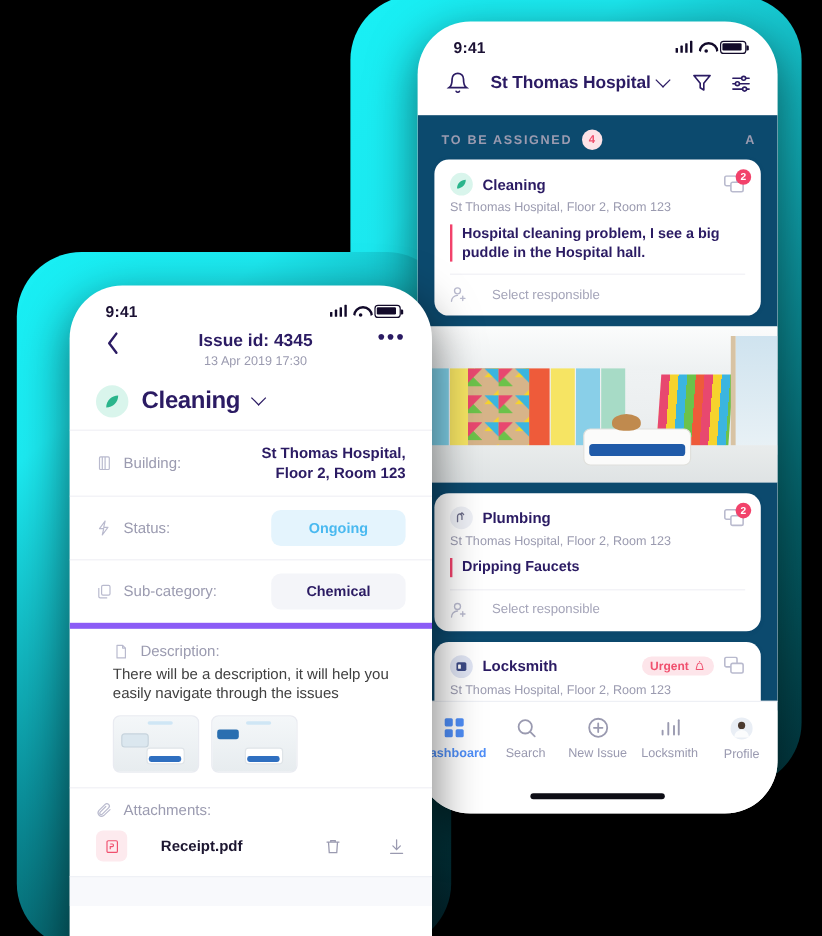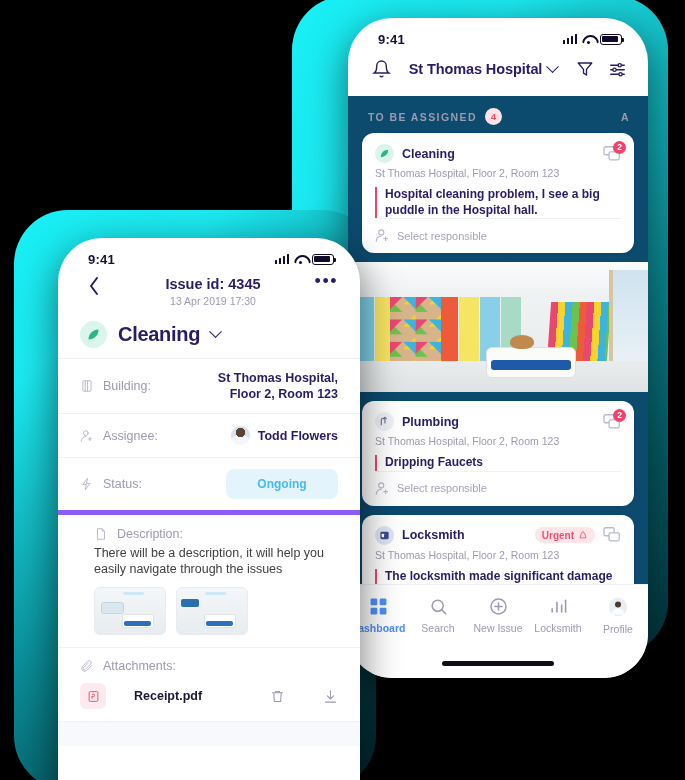--- a/index.html
+++ b/index.html
@@ -112,21 +112,21 @@
   .badge {
     position:absolute; top:-5px; right:-5px; min-width:13px; height:13px; border-radius:7px;
     background:#f2426b; color:#fff; font-size:8.5px; font-weight:bold;
     display:flex; align-items:center; justify-content:center; padding:0 3px;
   }
   .card-sub { font-size:10.5px; color:#9b9bb0; margin-top:4px; }
   .card-desc {
     margin-top:8px; padding-left:8px; border-left:2.5px solid #f2426b;
     font-size:12px; line-height:15.5px; font-weight:bold; color:#2b1b63;
   }
-  .card-foot { display:flex; align-items:center; gap:7px; padding-top:9px; border-top:1px solid #f0f1f6; }
+  .card-foot { display:flex; align-items:center; gap:20px; margin-top:10px; padding-top:9px; border-top:1px solid #f0f1f6; }
   .card-foot span { font-size:11px; color:#a4a4b8; }
 
   .photo-card {
     margin: 0 0 9px 0; height:130px; overflow:hidden; position:relative; background:#e8eef2;
   }
 
   
   .room { position:absolute; inset:0; background:linear-gradient(#f2f5f6 0%,#eceff0 55%,#e3e7e8 100%); }
   .room .ceiling{position:absolute;left:0;top:0;width:100%;height:28%;background:linear-gradient(#fbfcfc,#eef1f2);}
   .room .floor{position:absolute;left:0;bottom:0;width:100%;height:24%;background:linear-gradient(#e9ecec,#dfe3e4);}
@@ -476,47 +476,45 @@
       <div class="flabel">
         <svg width="14" height="14" viewBox="0 0 24 24" fill="none" stroke="#b9bace" stroke-width="1.7">
           <rect x="5" y="3" width="14" height="18" rx="1.5"></rect>
             <path d="M9 3v18M13 3v18"></path>
         </svg>
         <span>Building:</span>
       </div>
       <div class="fval">St Thomas Hospital, Floor 2, Room 123</div>
     </div>
 
-    <div class="frow">
-      <div class="flabel">
-        <svg width="14" height="14" viewBox="0 0 24 24" fill="none" stroke="#b9bace" stroke-width="1.7" stroke-linecap="round">
-          <circle cx="10" cy="7" r="4"></circle>
-            <path d="M2 21c0-4.4 3.6-8 8-8"></path>
-            <path d="M17 14v6M14 17h6"></path>
-        </svg>
-        <span>Assignee:</span>
-      </div>
-      <div class="fval right-flex">
-        <span class="avatar-sm"></span>
-        <span>Todd Flowers</span>
-      </div>
-    </div>
 
     <div class="frow">
       <div class="flabel">
         <svg width="14" height="14" viewBox="0 0 24 24" fill="none" stroke="#b9bace" stroke-width="1.7" stroke-linejoin="round">
           <path d="M13 2 5 13h6l-2 9 8-11h-6z"></path>
         </svg>
         <span>Status:</span>
       </div>
       <div class="fval">
         <span class="pill-val pill-ongoing">Ongoing</span>
       </div>
     </div>
 
+    <div class="frow">
+      <div class="flabel">
+        <svg width="14" height="14" viewBox="0 0 24 24" fill="none" stroke="#b9bace" stroke-width="1.7">
+          <rect x="8" y="3" width="12" height="14" rx="2"></rect>
+            <path d="M4 7v12a2 2 0 0 0 2 2h10"></path>
+        </svg>
+        <span>Sub-category:</span>
+      </div>
+      <div class="fval">
+        <span class="pill-val pill-chem">Chemical</span>
+      </div>
+    </div>
 
     <div class="desc-block">
       <div class="desc-head">
         <svg width="14" height="14" viewBox="0 0 24 24" fill="none" stroke="#b9bace" stroke-width="1.7" stroke-linejoin="round">
           <path d="M6 3h8l4 4v14H6z"></path>
             <path d="M14 3v4h4"></path>
         </svg>
         <span>Description:</span>
       </div>
       <div class="desc-text">There will be a description, it will help you easily navigate through the issues</div>

